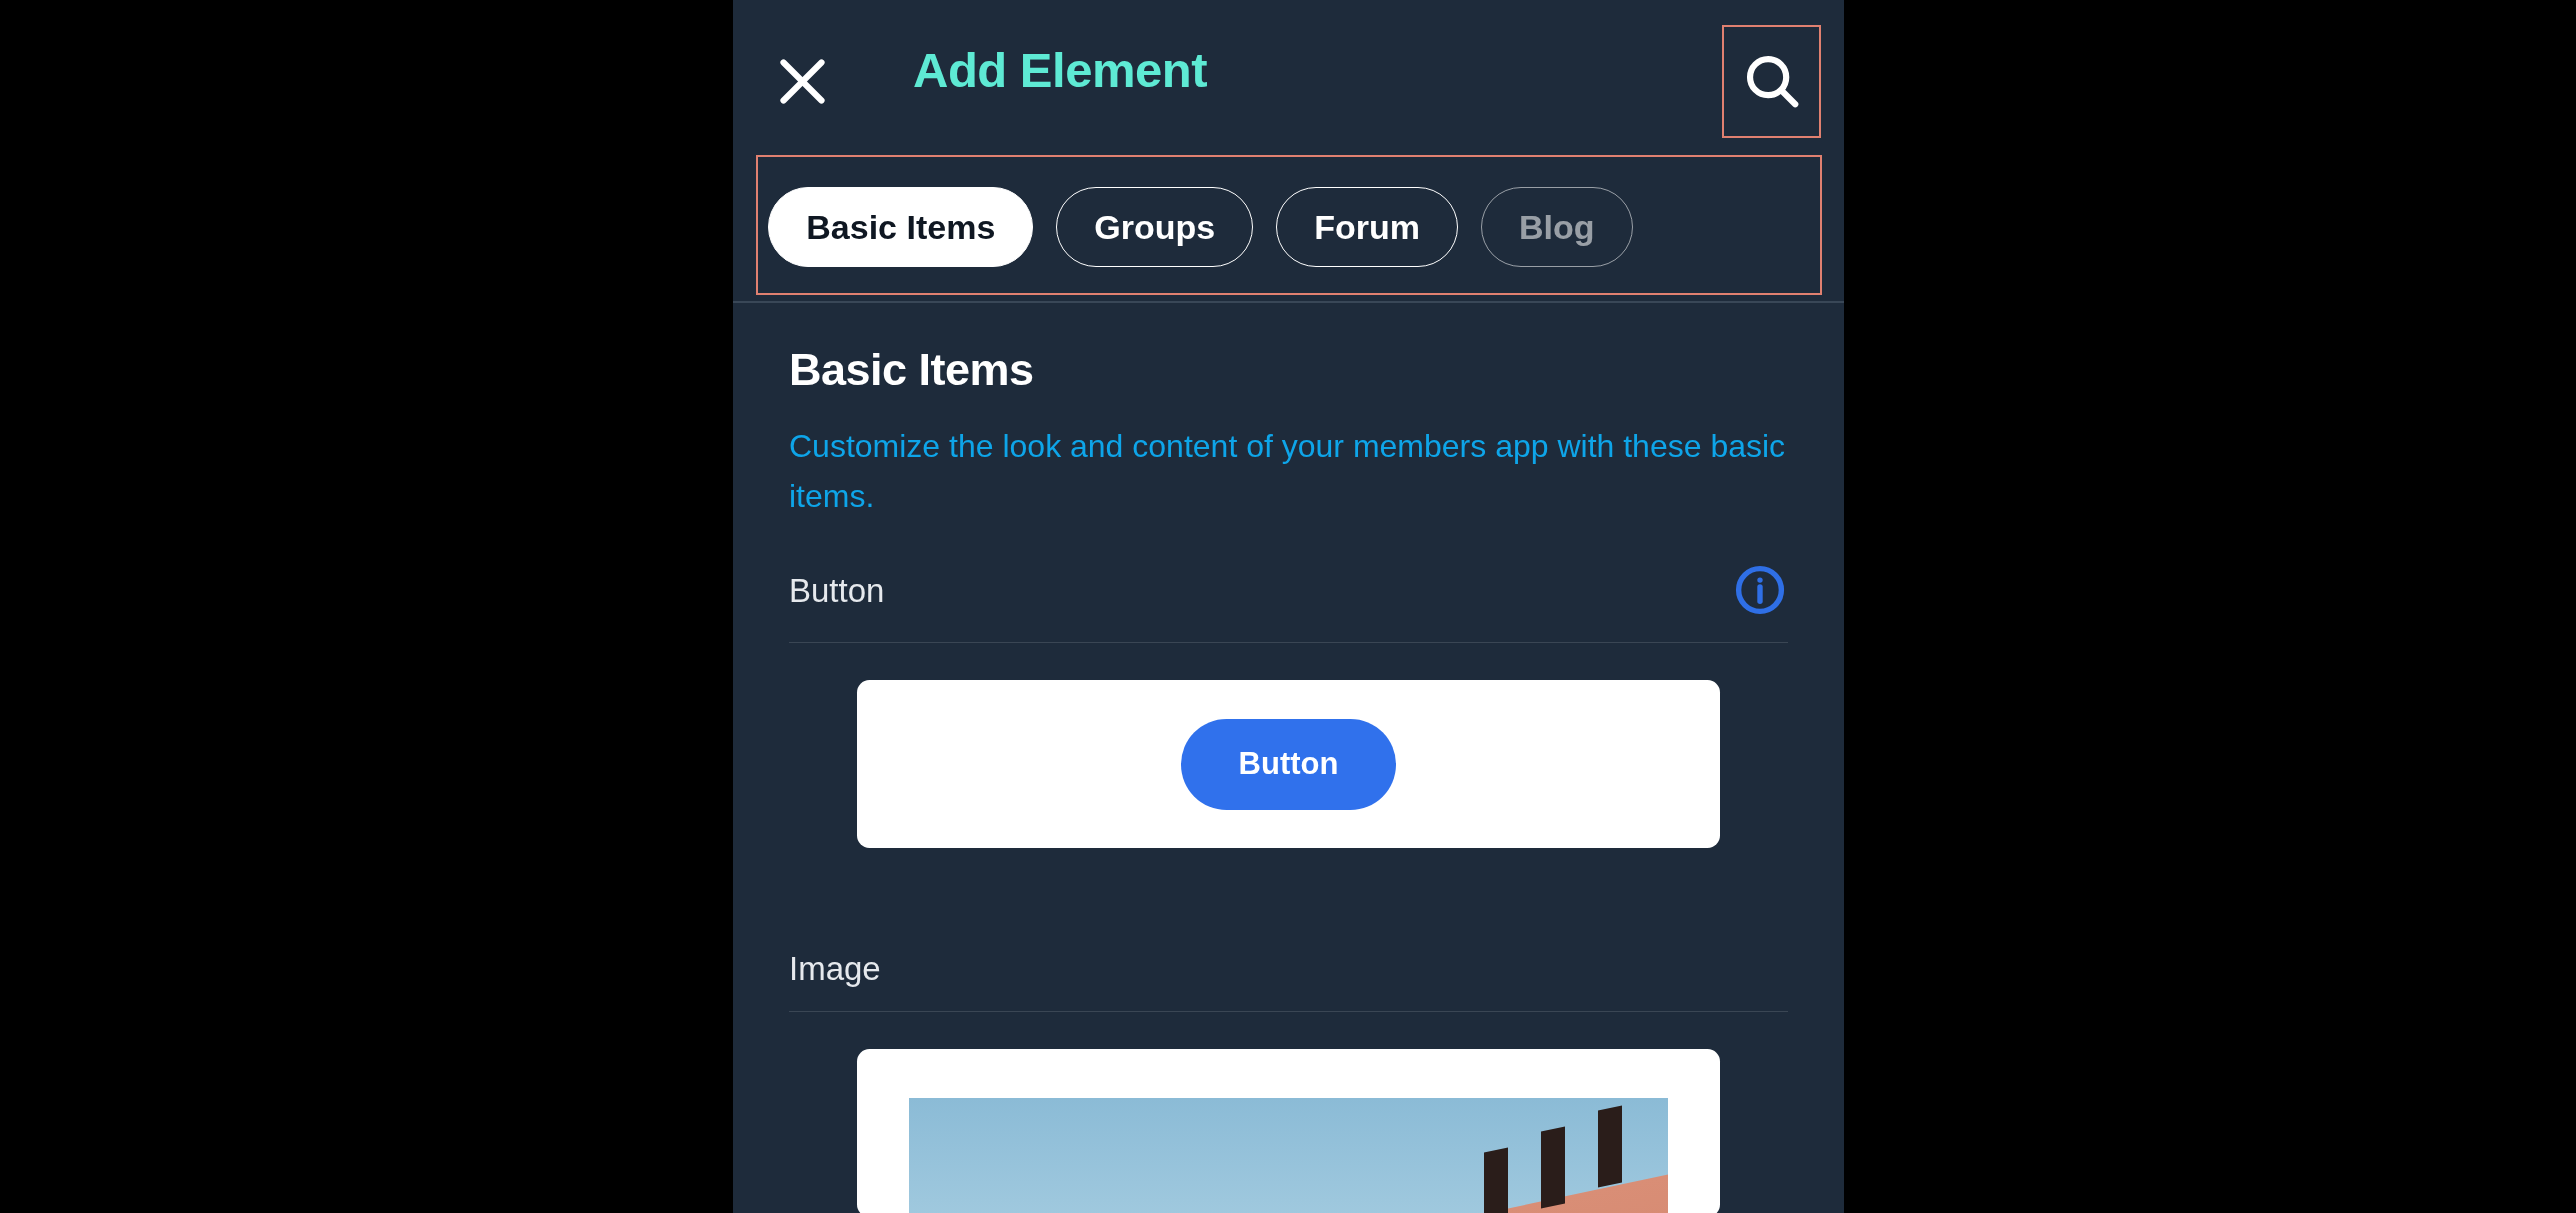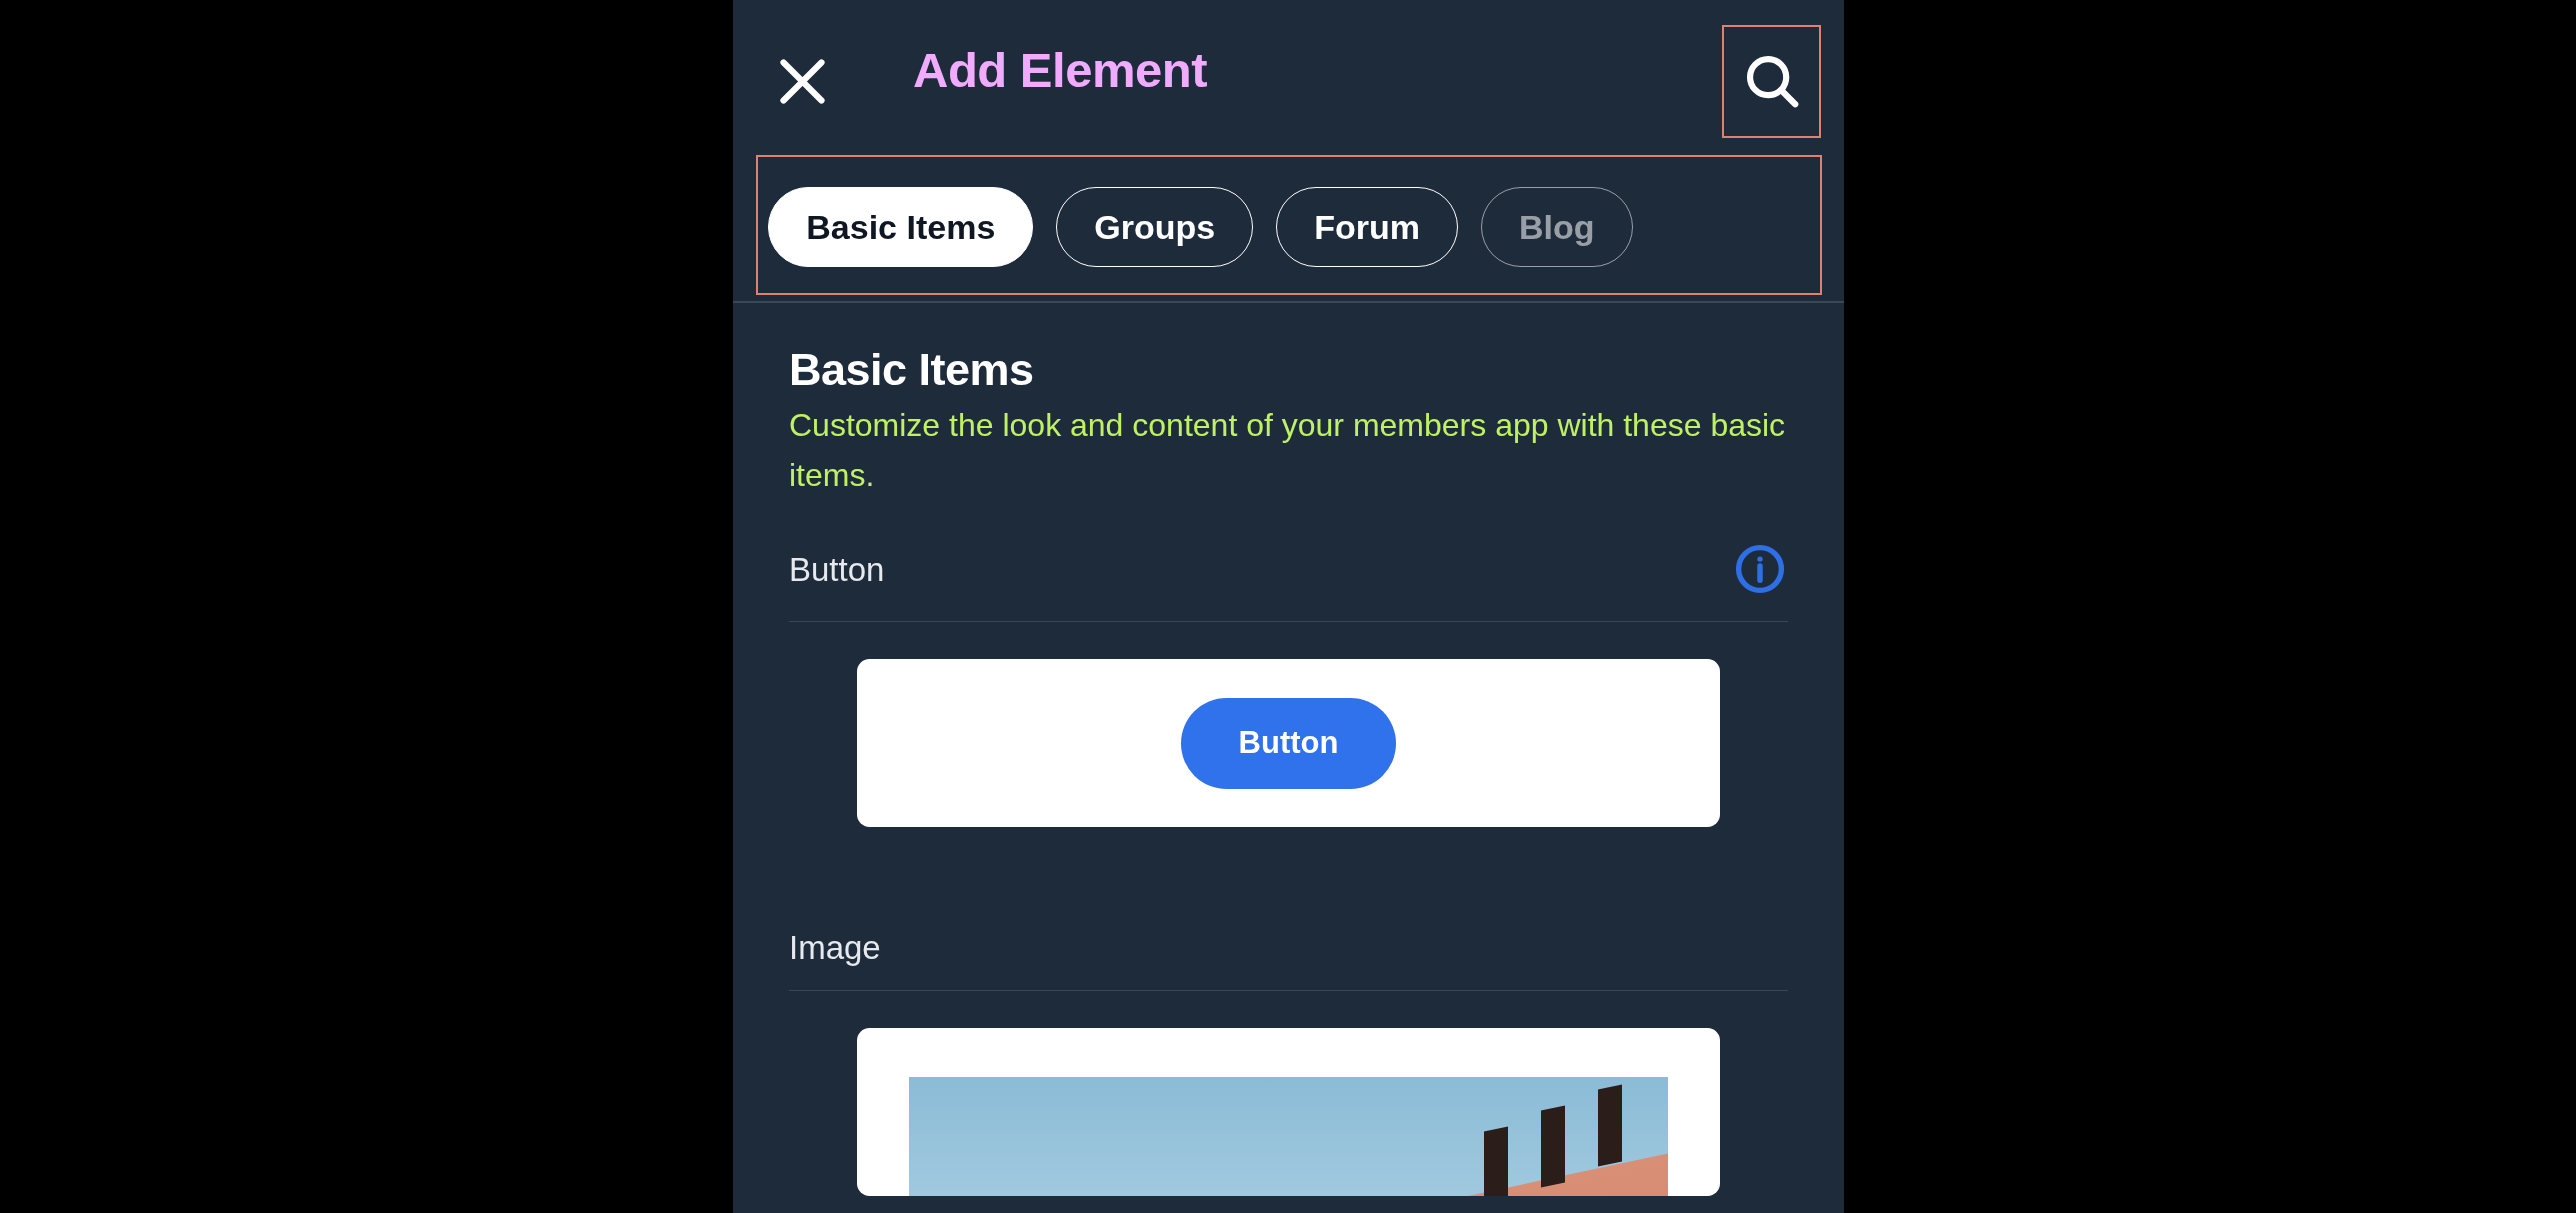--- a/index.html
+++ b/index.html
@@ -43,21 +43,21 @@
     cursor: pointer;
   }
   .close-btn svg { width: 57px; height: 57px; }
   .header-title {
     position: absolute;
     left: 180px;
     top: 42px;
     font-size: 49px;
     font-weight: 700;
     letter-spacing: -0.5px;
-    color: #f0abfc;
+    color: #5eead4;
   }
   .search-btn {
     position: absolute;
     right: 23px;
     top: 25px;
     width: 99px;
     height: 113px;
     border: 2.1px solid #e08070;
     display: flex;
     align-items: center;
@@ -122,24 +122,24 @@
     width: 100%;
     padding: 29px 56px 0 56px;
   }
   .section-title {
     font-size: 45px;
     font-weight: 700;
     color: #fff;
     letter-spacing: -0.5px;
   }
   .section-desc {
-    margin-top: 5px;
+    margin-top: 26px;
     font-size: 32px;
     line-height: 1.55;
-    color: #bef264;
+    color: #0ea5e9;
     font-weight: 400;
     max-width: 999px;
   }
   .item-row {
     margin-top: 41px;
     position: relative;
   }
   .item-header {
     display: flex;
     align-items: center;

